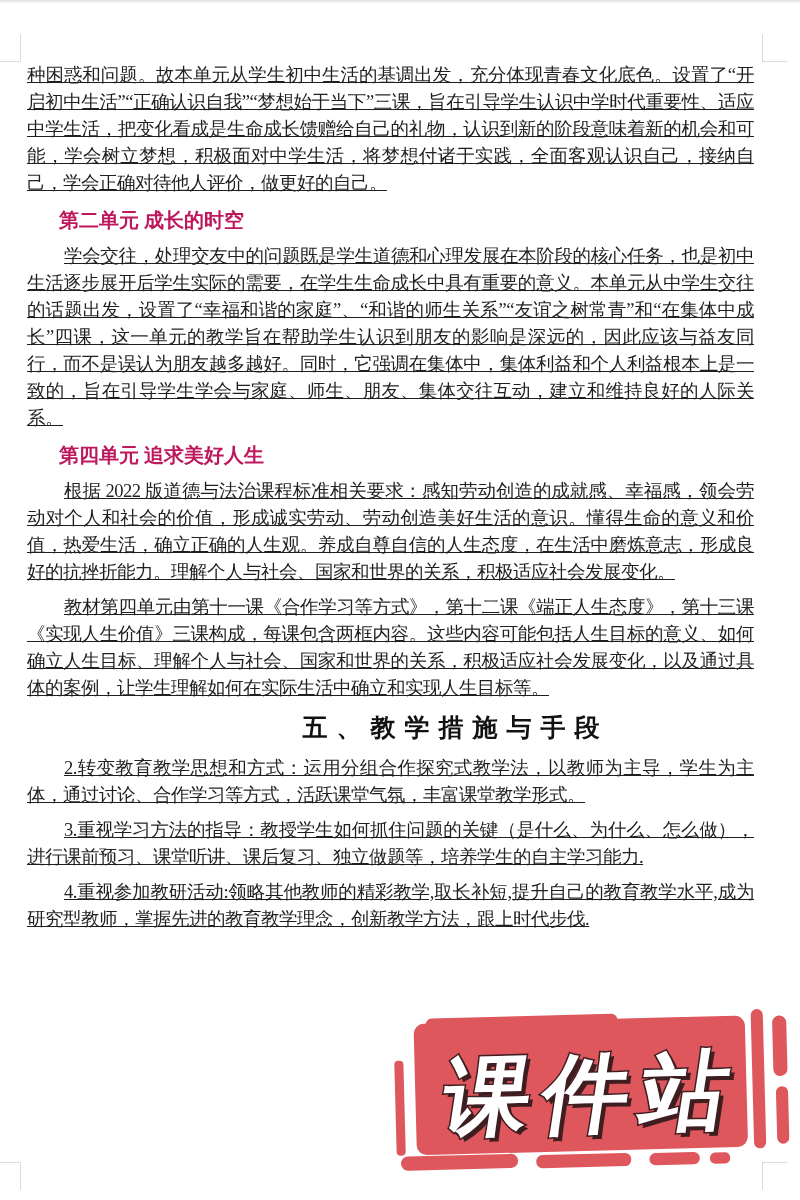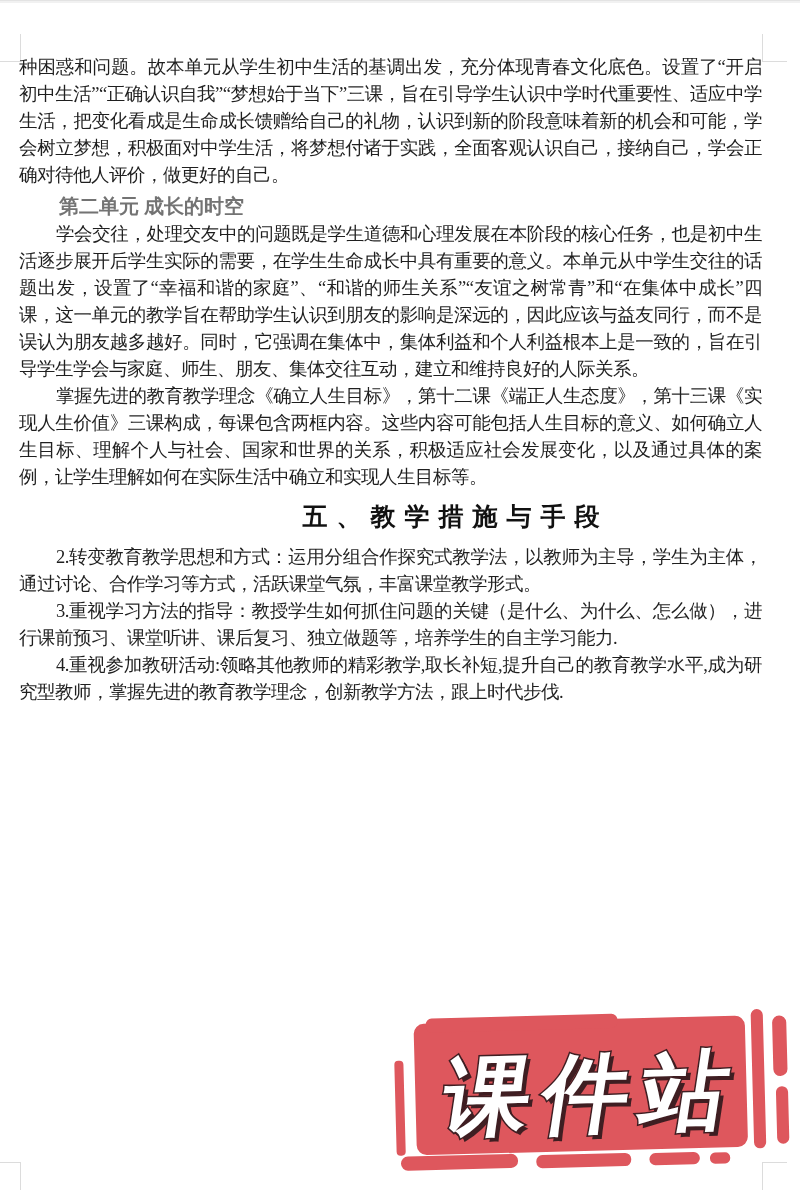--- a/index.html
+++ b/index.html
@@ -21,24 +21,24 @@
   .crop.tl { left: 0;    top: 34px;   width: 21px; height: 28px; border-right: 1px solid #dcdcdc; border-bottom: 1px solid #dcdcdc; }
   .crop.tr { left: 762px; top: 34px;  width: 25px; height: 28px; border-left: 1px solid #dcdcdc; border-bottom: 1px solid #dcdcdc; }
   .crop.bl { left: 0;    top: 1162px; width: 21px; height: 28px; border-right: 1px solid #dcdcdc; border-top: 1px solid #dcdcdc; }
   .crop.br { left: 762px; top: 1162px; width: 25px; height: 28px; border-left: 1px solid #dcdcdc; border-top: 1px solid #dcdcdc; }
 
   .content {
     position: absolute; left: 19px; top: 54px; width: 743px;
     color: #1f1f1f; font-size: 18.5px; line-height: 27px;
     letter-spacing: -0.5px; text-align: justify;
   }
-  .para { margin: 0; text-indent: 2em; }
+  .para { margin: 8px; text-indent: 2em; text-decoration: underline; }
   .para.no-indent { text-indent: 0; }
   .unit-heading {
-    margin: 2px 0 0 0; font-weight: bold; color: #737373;
+    margin: 2px 0 0 0; font-weight: bold; color: #be185d;
     font-size: 20px; line-height: 30px; text-indent: 2em; letter-spacing: 0;
   }
   .center-heading {
     margin: 9px 0 10px 0; font-weight: bold; color: #111111;
     font-size: 25px; line-height: 34px; letter-spacing: 9px;
     text-align: center; text-indent: 0; position: relative; left: 65px;
   }
 
   
   .stamp {
@@ -62,21 +62,23 @@
 
   <div class="crop tl"></div>
   <div class="crop tr"></div>
   <div class="crop bl"></div>
   <div class="crop br"></div>
 
   <div class="content">
     <p class="para no-indent">种困惑和问题。故本单元从学生初中生活的基调出发，充分体现青春文化底色。设置了“开启初中生活”“正确认识自我”“梦想始于当下”三课，旨在引导学生认识中学时代重要性、适应中学生活，把变化看成是生命成长馈赠给自己的礼物，认识到新的阶段意味着新的机会和可能，学会树立梦想，积极面对中学生活，将梦想付诸于实践，全面客观认识自己，接纳自己，学会正确对待他人评价，做更好的自己。</p>
     <p class="unit-heading">第二单元 成长的时空</p>
     <p class="para">学会交往，处理交友中的问题既是学生道德和心理发展在本阶段的核心任务，也是初中生活逐步展开后学生实际的需要，在学生生命成长中具有重要的意义。本单元从中学生交往的话题出发，设置了“幸福和谐的家庭”、“和谐的师生关系”“友谊之树常青”和“在集体中成长”四课，这一单元的教学旨在帮助学生认识到朋友的影响是深远的，因此应该与益友同行，而不是误认为朋友越多越好。同时，它强调在集体中，集体利益和个人利益根本上是一致的，旨在引导学生学会与家庭、师生、朋友、集体交往互动，建立和维持良好的人际关系。</p>
-    <p class="para">掌握先进的教育教学理念《确立人生目标》，第十二课《端正人生态度》，第十三课《实现人生价值》三课构成，每课包含两框内容。这些内容可能包括人生目标的意义、如何确立人生目标、理解个人与社会、国家和世界的关系，积极适应社会发展变化，以及通过具体的案例，让学生理解如何在实际生活中确立和实现人生目标等。</p>
+    <p class="unit-heading">第四单元 追求美好人生</p>
+    <p class="para">根据 2022 版道德与法治课程标准相关要求：感知劳动创造的成就感、幸福感，领会劳动对个人和社会的价值，形成诚实劳动、劳动创造美好生活的意识。懂得生命的意义和价值，热爱生活，确立正确的人生观。养成自尊自信的人生态度，在生活中磨炼意志，形成良好的抗挫折能力。理解个人与社会、国家和世界的关系，积极适应社会发展变化。</p>
+    <p class="para">教材第四单元由第十一课《合作学习等方式》，第十二课《端正人生态度》，第十三课《实现人生价值》三课构成，每课包含两框内容。这些内容可能包括人生目标的意义、如何确立人生目标、理解个人与社会、国家和世界的关系，积极适应社会发展变化，以及通过具体的案例，让学生理解如何在实际生活中确立和实现人生目标等。</p>
     <p class="center-heading">五、教学措施与手段</p>
     <p class="para">2.转变教育教学思想和方式：运用分组合作探究式教学法，以教师为主导，学生为主体，通过讨论、合作学习等方式，活跃课堂气氛，丰富课堂教学形式。</p>
     <p class="para">3.重视学习方法的指导：教授学生如何抓住问题的关键（是什么、为什么、怎么做），进行课前预习、课堂听讲、课后复习、独立做题等，培养学生的自主学习能力.</p>
     <p class="para">4.重视参加教研活动:领略其他教师的精彩教学,取长补短,提升自己的教育教学水平,成为研究型教师，掌握先进的教育教学理念，创新教学方法，跟上时代步伐.</p>
   </div>
 
   <div class="stamp">
     <svg viewBox="0 0 400 160" xmlns="http://www.w3.org/2000/svg">
       <g fill="#de575d">
 

